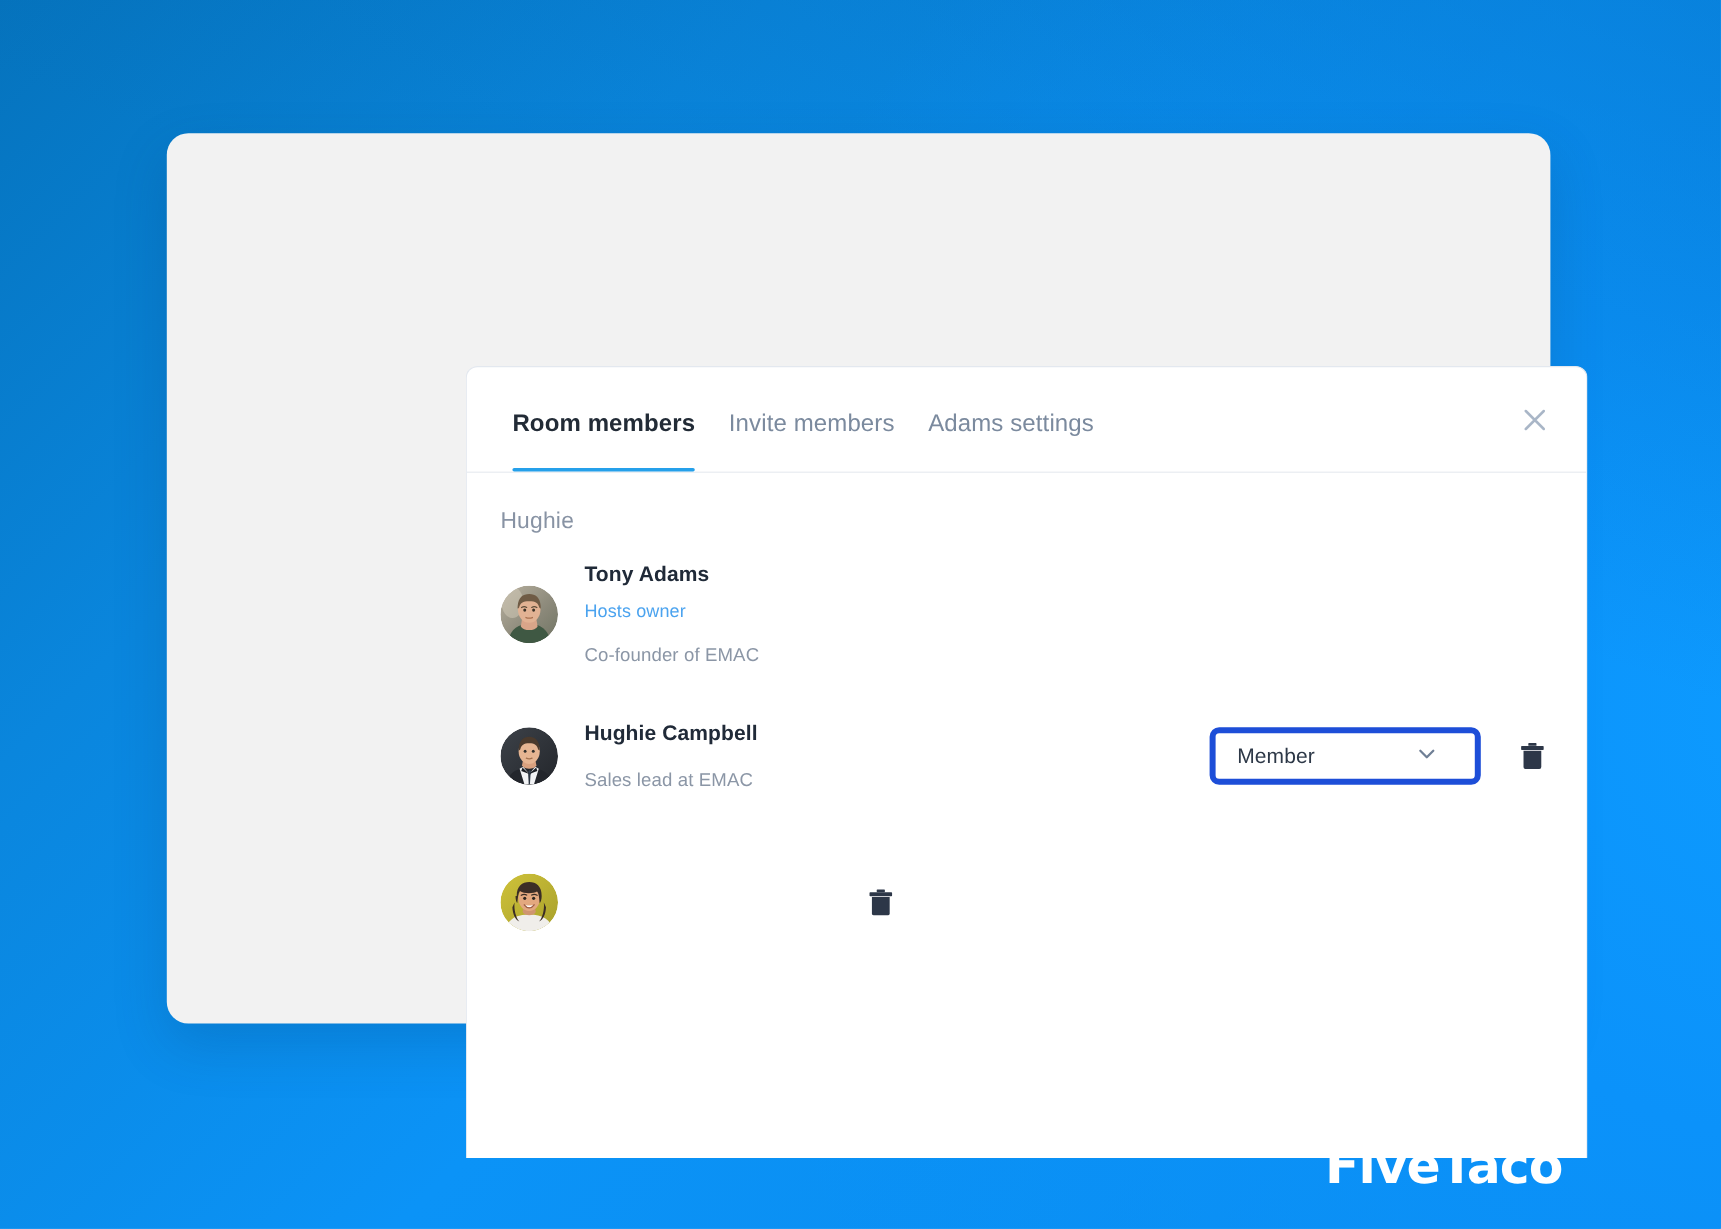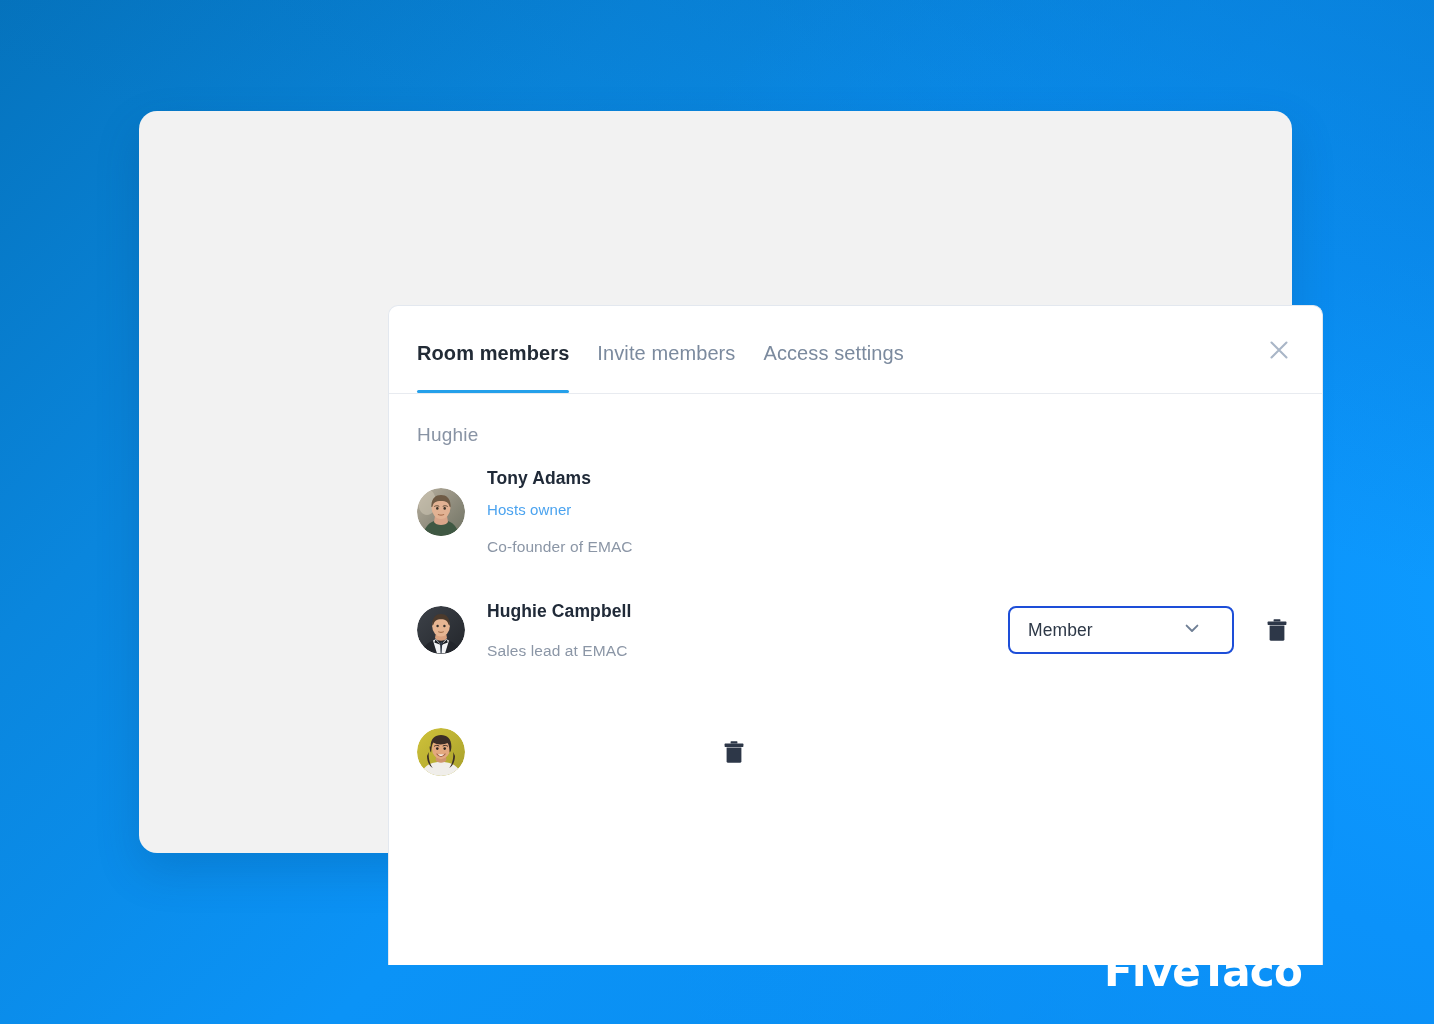--- a/index.html
+++ b/index.html
@@ -82,20 +82,21 @@
     padding-bottom: 28px;
     cursor: pointer;
     white-space: nowrap;
     background: none;
     border: none;
     font-family: inherit;
   }
   .tab.active {
     color: #222b36;
     font-weight: 700;
+    margin-left: 10px;
   }
   .tab.active::after {
     content: "";
     position: absolute;
     left: 0;
     right: 0;
     bottom: 0;
     height: 3px;
     background: #25a0ea;
     border-radius: 2px;
@@ -180,21 +181,21 @@
   .row-actions {
     display: flex;
     align-items: center;
     gap: 26px;
     flex: 0 0 auto;
   }
 
   .role-select {
     width: 226px;
     height: 48px;
-    border: 2px solid #1d4ed8;
+    border: 5px solid #1d4ed8;
     border-radius: 8px;
     background: #ffffff;
     display: flex;
     align-items: center;
     justify-content: space-between;
     padding: 0 30px 0 18px;
     cursor: pointer;
   }
   .role-select-value {
     font-size: 17.5px;
@@ -234,21 +235,21 @@
 <div class="backdrop"></div>
 
 <div class="outer-card">
 
   <div class="modal">
 
     <div class="modal-header">
       <div class="tabs">
         <button class="tab active">Room members</button>
         <button class="tab">Invite members</button>
-        <button class="tab">Access settings</button>
+        <button class="tab">Adams settings</button>
       </div>
 
       <button class="close-btn">
         <span>
           <svg width="22" height="22" viewBox="0 0 22 22" aria-hidden="true">
             <path d="M3.5 3.5 L18.5 18.5 M18.5 3.5 L3.5 18.5" stroke="#a9b6c7" stroke-width="2.1" stroke-linecap="round"></path>
           </svg>
         </span>
       </button>
     </div>

